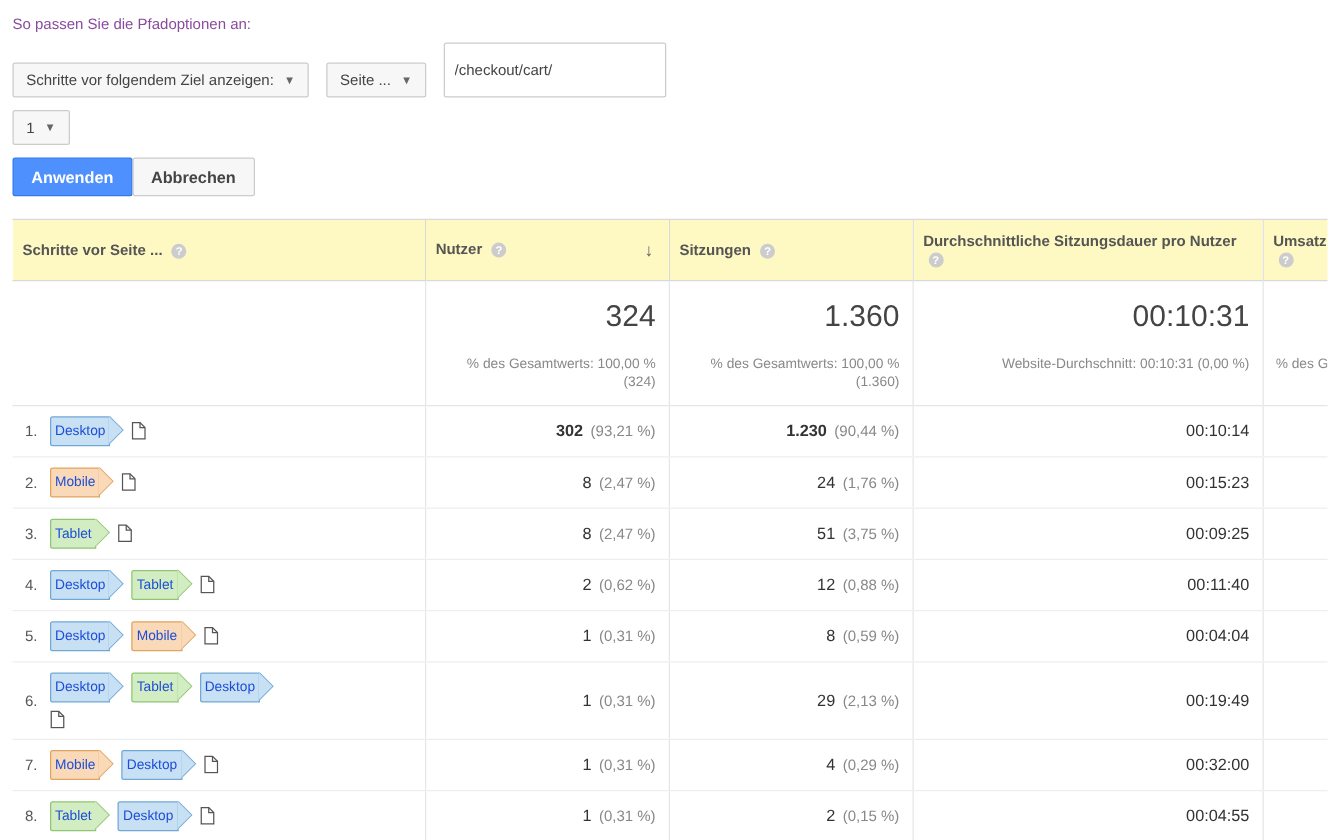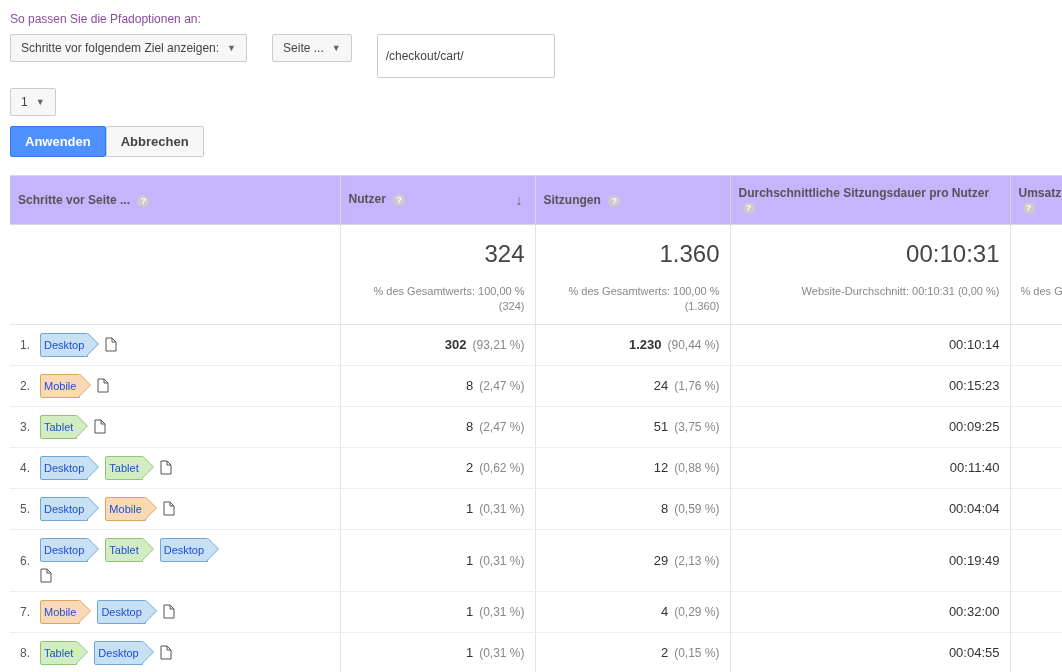--- a/index.html
+++ b/index.html
@@ -1,26 +1,26 @@
 <!DOCTYPE html>
 <html><head>
 <meta charset="utf-8">
 <style>
   html,body{margin:0;padding:0;font-family:Arial,Helvetica,sans-serif;font-size:12px;color:#333;background:#fff}
   .wrap{width:863px;padding:8px 10px 0;box-sizing:border-box}
   .section-label{color:#8a4a9e;font-size:12px;margin:4px 0 8px}
-  .controls-row{display:flex;gap:25px;align-items:flex-start;margin-bottom:10px}
+  .controls-row{display:flex;gap:14px;align-items:flex-end;margin-bottom:10px}
   .dd{display:inline-flex;align-items:center;gap:8px;border:1px solid #ccc;border-radius:2px;background:#f7f7f7;padding:6px 10px;color:#444;font-size:12px;cursor:pointer}
   .dd .caret{font-size:9px;color:#666}
   .txt{border:1px solid #ccc;padding:14px 8px;font-size:12px;width:160px;color:#444;border-radius:2px}
   .btn{display:inline-flex;align-items:center;border:1px solid #ccc;border-radius:2px;background:#f7f7f7;padding:7px 14px;font-size:13px;color:#444;cursor:pointer;font-weight:bold}
   .btn.primary{background:#4d90fe;border-color:#3079ed;color:#fff}
   .btn-row{display:flex;gap:0;margin:4px 0 18px}
   table{width:100%;border-collapse:collapse;table-layout:fixed}
-  thead th{background:#c4b5fd;border-top:1px solid #d9d9d9;border-bottom:1px solid #d9d9d9;text-align:left;font-weight:bold;font-size:12px;color:#555;padding:10px 8px;position:relative;vertical-align:middle}
+  thead th{background:#fef9c3;border-top:1px solid #d9d9d9;border-bottom:1px solid #d9d9d9;text-align:left;font-weight:bold;font-size:12px;color:#555;padding:10px 8px;position:relative;vertical-align:middle}
   thead th + th{border-left:1px solid #d9d9d9}
   th .help{display:inline-block;width:12px;height:12px;border-radius:50%;background:#ccc;color:#fff;font-size:9px;line-height:12px;text-align:center;margin-left:4px;cursor:pointer}
   th .sort{float:right;color:#666;font-size:14px;margin-right:4px}
   col.c-step{width:330px}
   col.c-num{width:195px}
   col.c-avg{width:280px}
   col.c-rev{width:62px}
   tr.summary td{border-bottom:1px solid #e5e5e5;padding:15px 10px 10px;vertical-align:top}
   tr.summary td + td{border-left:1px solid #e5e5e5}
   .big{font-size:24px;color:#444;text-align:right}

